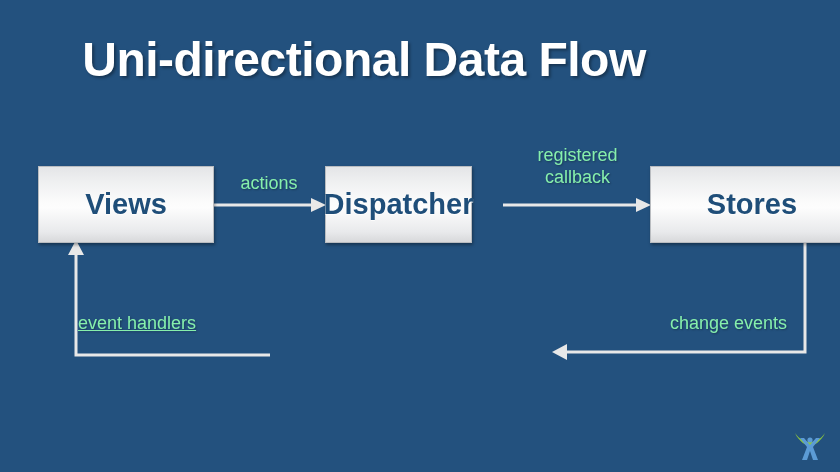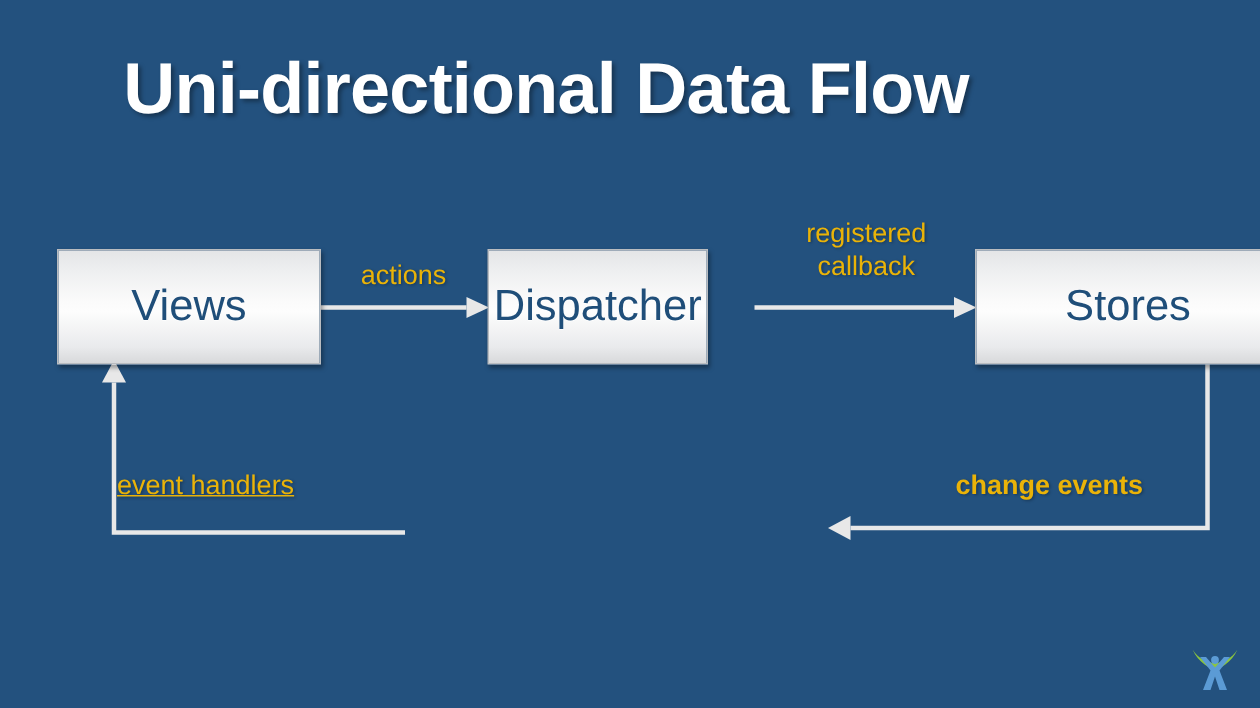--- a/index.html
+++ b/index.html
@@ -41,43 +41,43 @@
         #eeeff0 18%,
         #fbfbfb 46%,
         #fdfdfd 54%,
         #e9eaec 86%,
         #d8d9db 100%);
     box-shadow: 1px 2px 3px rgba(0,0,0,0.35);
     display: flex;
     align-items: center;
     justify-content: center;
     color: #1F4E79;
-    font-weight: normal;
+    font-weight: bold;
     text-shadow: 0 1px 0 rgba(255,255,255,0.75);
     text-align: right;
   }
   #node-views     { left: 38px;  top: 166px; width: 176px; height: 77px; font-size: 29px; }
   #node-dispatcher{ left: 325px; top: 166px; width: 147px; height: 77px; font-size: 29px; }
   #node-stores    { left: 650px; top: 166px; width: 204px; height: 77px; font-size: 29px; }
   #node-controller{ left: 270px; top: 317px; width: 290px; height: 77px; font-size: 29px; }
 
   
   .edge-label {
     position: absolute;
-    color: #eab308;
+    color: #86efac;
     font-size: 18px;
     line-height: 22px;
     text-align: center;
     white-space: pre-line;
     text-shadow: 1px 1px 2px rgba(0,0,0,0.3);
   }
   #label-actions    { left: 214px; top: 172px; width: 110px; }
   #label-registered { left: 505px; top: 144px; width: 145px; }
   #label-eventh     { left: 78px;  top: 312px; width: 165px; text-align: left; text-decoration: underline; }
-  #label-changee    { left: 612px; top: 312px; width: 175px; text-align: center; font-weight: bold; }
+  #label-changee    { left: 612px; top: 312px; width: 175px; text-align: right; }
 
   
   .conn { position: absolute; }
   svg.conn { overflow: visible; }
   .line  { stroke: #e8e8e8; stroke-width: 3; fill: none; }
   .head  { fill: #e8e8e8; }
 
   
   #logo {
     position: absolute;

